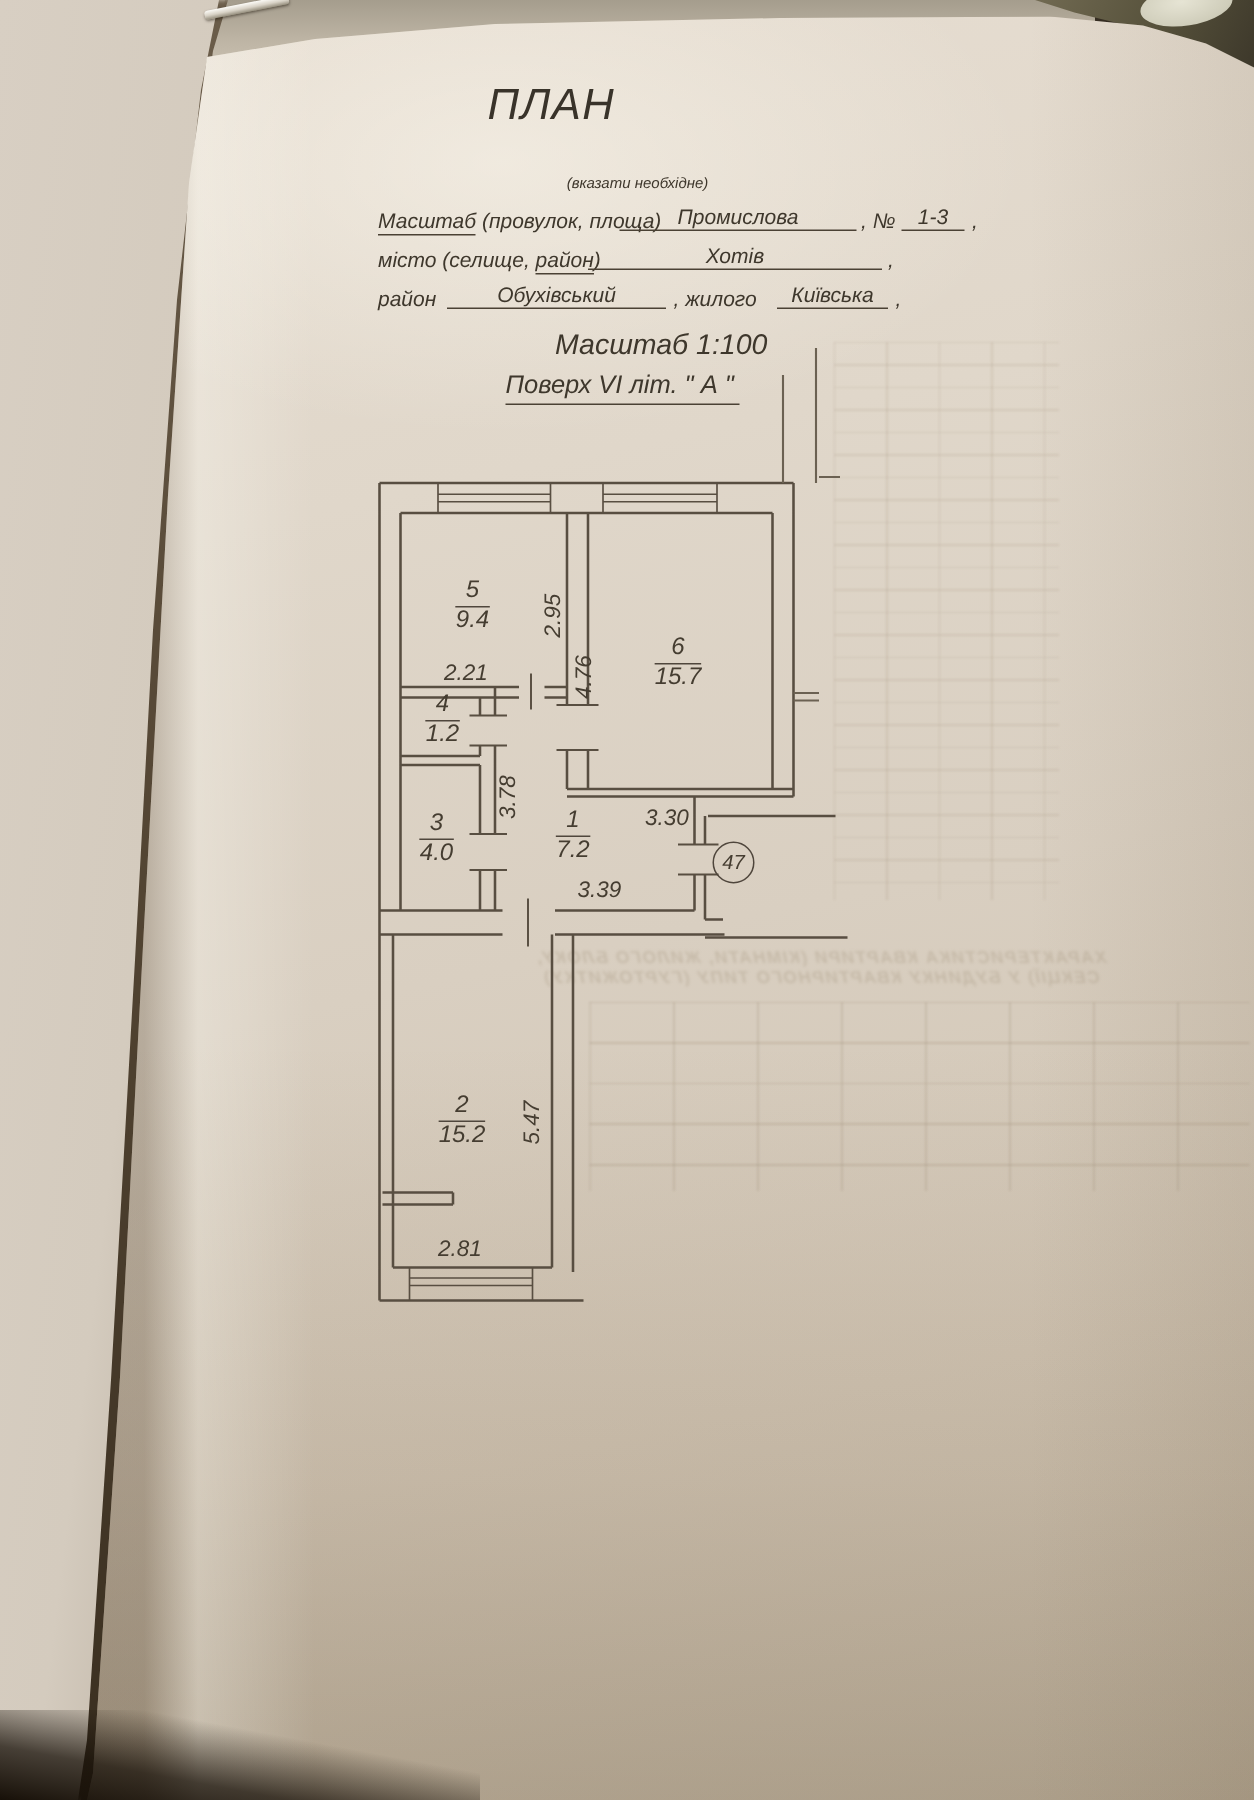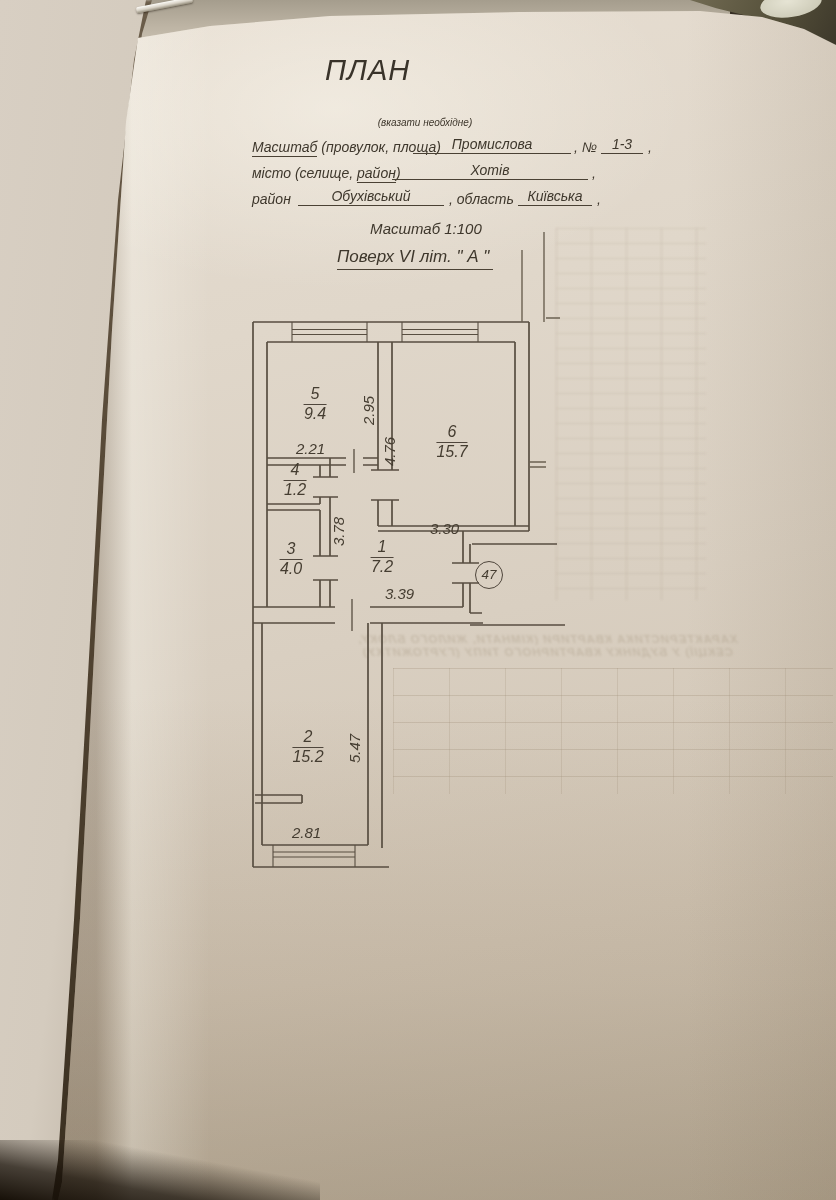--- a/index.html
+++ b/index.html
@@ -109,25 +109,25 @@
     <div class="f" style="left:648px;top:139px">,</div>
 
     <div class="f" style="left:252px;top:165px">
       <span>місто (селище, </span><span class="u">район</span><span>)</span>
     </div>
     <div class="f uline" style="left:392px;top:162px;width:196px">Хотів</div>
     <div class="f" style="left:592px;top:165px">,</div>
 
     <div class="f" style="left:252px;top:191px">район</div>
     <div class="f uline" style="left:298px;top:188px;width:146px">Обухівський</div>
-    <div class="f" style="left:449px;top:191px">, область</div>
+    <div class="f" style="left:449px;top:191px">, жилого</div>
     <div class="f uline" style="left:518px;top:188px;width:74px">Київська</div>
     <div class="f" style="left:597px;top:191px">,</div>
 
-    <div class="f" style="left:370px;top:220px;font-size:15px">Масштаб  1:100</div>
+    <div class="f" style="left:370px;top:220px;font-size:19px">Масштаб  1:100</div>
     <div class="f u" style="left:337px;top:247px;font-size:17px;padding:0 4px 2px 0">Поверх   VI літ.  " А "</div>
 
     <svg class="abs" style="left:0;top:0" width="836" height="1200" viewBox="0 0 836 1200">
 
       <path fill="none" stroke="#584e41" stroke-width="1.7" d="
         M253,322 H529  M267,342 H515
         M253,322 V867  M267,342 V607
         M262,623 V845
         M267,458 H346  M363,458 H378  M267,465 H346  M363,465 H378
         M378,342 V470  M378,500 V526  M392,342 V470  M392,500 V526
@@ -183,21 +183,21 @@
       <span class="area">7.2</span>
     </div>
     <div class="room-label" style="left:308px;top:729px">
       <span class="num">2</span>
       <span class="area">15.2</span>
     </div>
 
     <div class="dim" style="left:296px;top:440px">2.21</div>
     <div class="dim vdim" style="left:360px;top:425px">2.95</div>
     <div class="dim vdim" style="left:381px;top:466px">4.76</div>
-    <div class="dim" style="left:430px;top:520px">3.30</div>
+    <div class="dim" style="left:430px;top:537px">3.30</div>
     <div class="dim vdim" style="left:330px;top:546px">3.78</div>
     <div class="dim" style="left:385px;top:585px">3.39</div>
     <div class="dim vdim" style="left:346px;top:763px">5.47</div>
     <div class="dim" style="left:292px;top:824px">2.81</div>
 
     <div class="badge">47</div>
   </div>
 
   <div class="abs staple"></div>
   <div class="abs dark-corner"></div>

